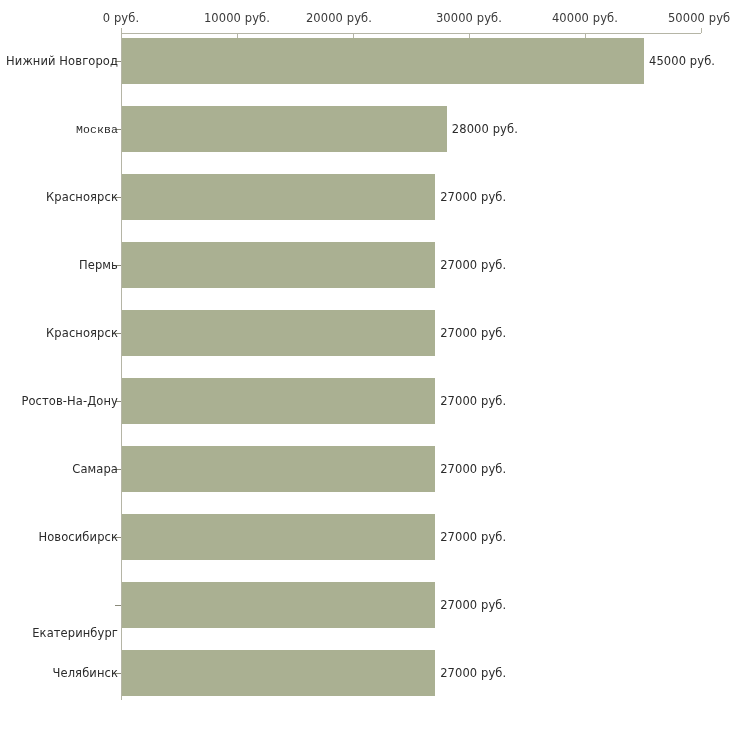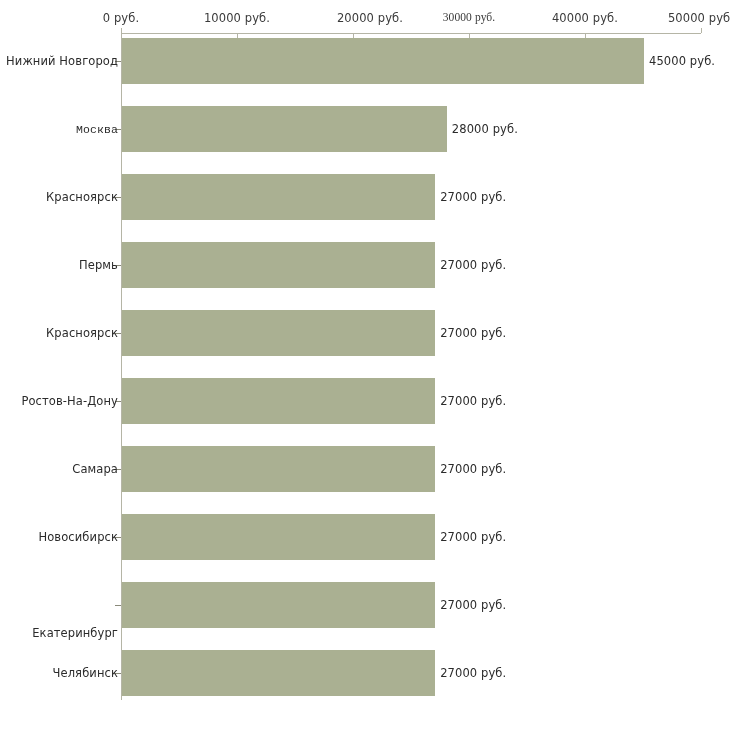--- a/index.html
+++ b/index.html
@@ -99,23 +99,23 @@
 
 <div id="chart-root">
 
   <div class="x-axis-line"></div>
   <div id="x-ticks">
       <div class="x-tick-cap" style="left: 121px;"></div>
       <div class="x-tick-label" style="left: 121px;">0 руб.</div>
       <div class="x-tick" style="left: 237px;"></div>
       <div class="x-tick-label" style="left: 237px;">10000 руб.</div>
       <div class="x-tick" style="left: 353px;"></div>
-      <div class="x-tick-label" style="left: 370px;">20000 руб.</div>
+      <div class="x-tick-label" style="left: 339px;">20000 руб.</div>
       <div class="x-tick" style="left: 469px;"></div>
-      <div class="x-tick-label" style="left: 469px; font-family: Liberation Serif, serif;">30000 руб.</div>
+      <div class="x-tick-label" style="left: 469px;">30000 руб.</div>
       <div class="x-tick" style="left: 585px;"></div>
       <div class="x-tick-label" style="left: 585px;">40000 руб.</div>
       <div class="x-tick-cap" style="left: 701px;"></div>
       <div class="x-tick-label" style="left: 701px;">50000 руб.</div>
     </div>
 
   <div class="y-axis-line"></div>
   <div id="y-ticks">
       <div class="y-tick" style="top: 61px;"></div>
       <div class="y-tick-label" style="top: 61px;">Нижний Новгород</div>

